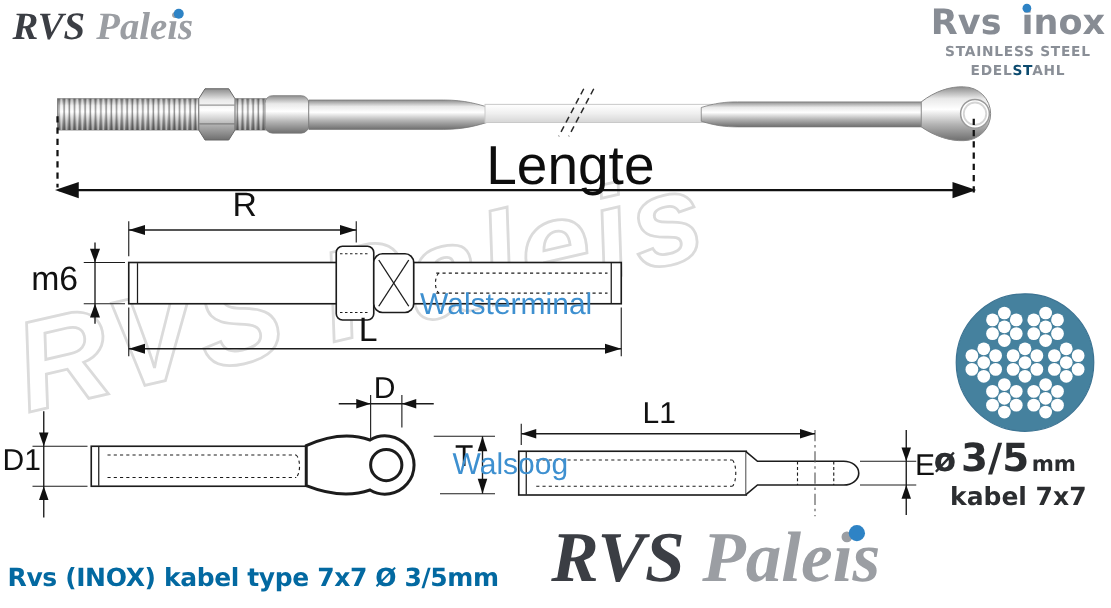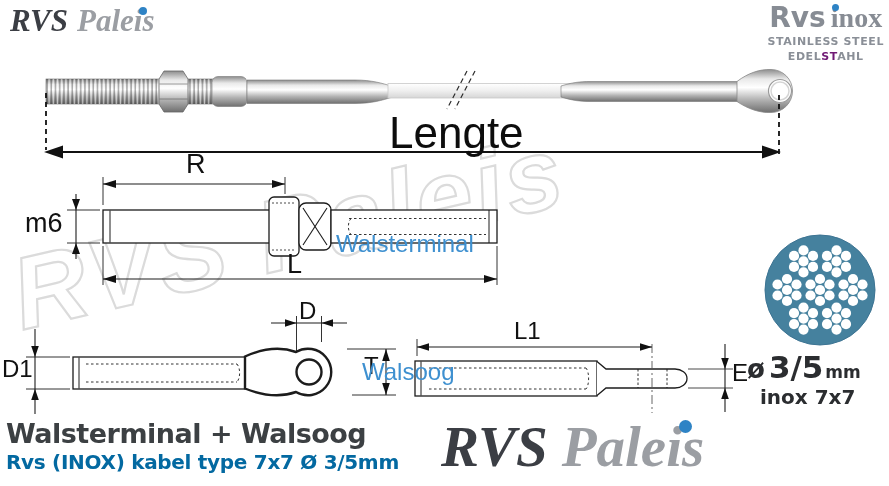--- a/index.html
+++ b/index.html
@@ -20,24 +20,24 @@
   .bdot{position:absolute;border-radius:50%;background:var(--dot);}
   #logo-small{left:10px;top:5px;font-size:31px;}
   #logo-small .pal{margin-left:9px;}
   #logo-small .bdot{width:8px;height:8px;left:62px;top:2px;}
   #logo-big{left:441px;top:417px;font-size:57px;}
   #logo-big .pal{margin-left:14px;}
   #logo-big .bdot{width:13px;height:13px;left:117px;top:3px;}
   #brand{position:absolute;top:2px;right:5px;text-align:center;
     font-family:"DejaVu Sans",sans-serif;font-weight:bold;color:#8a8f97;}
   #brand .l1{font-size:28px;line-height:32px;color:#878c94;}
-  #brand .inox{position:relative;margin-left:5px;font-family:Liberation Serif, serif;}
+  #brand .inox{position:relative;margin-left:16px;}
   #brand .inox .bdot{width:7px;height:7px;left:1px;top:2px;}
   #brand .l2,#brand .l3{font-size:11px;letter-spacing:0.6px;line-height:15px;}
-  .edel-dark{color:#701a75;}
+  .edel-dark{color:#0c4a6e;}
   #size-spec{left:747px;top:351px;font-family:"DejaVu Sans",sans-serif;font-weight:bold;
     color:#2b2d30;display:flex;align-items:baseline;}
   #size-spec .sym{font-size:26px;}
   #size-spec .val{font-size:31px;margin-left:4px;}
   #size-spec .unit{font-size:17px;margin-left:2px;}
   #type-label{left:760px;top:387px;font-size:20px;font-family:"DejaVu Sans",sans-serif;
     font-weight:bold;color:#2b2d30;}
   #footer-title{left:6px;top:420px;font-family:"DejaVu Sans",sans-serif;font-weight:bold;
     font-size:27px;letter-spacing:-0.5px;color:#3c4043;}
   #footer-sub{left:6px;top:452px;font-family:"DejaVu Sans",sans-serif;font-weight:bold;
@@ -280,23 +280,22 @@
   <div class="t dim-sm blue" style="left:362px;top:311px">Walsoog</div>
 
   <div class="t dim-sm" style="left:514px;top:318px">L1</div>
   <div class="t dim-sm" style="left:732px;top:360px">E</div>
 
   <div class="t" id="size-spec">
     <span class="sym">ø</span>
     <span class="val">3/5</span>
     <span class="unit">mm</span>
   </div>
-  <div class="t" id="type-label">inox 7x7</div>
-
-  <div class="t" id="footer-title">Walsterminal + Walsoog</div>
+  <div class="t" id="type-label">kabel 7x7</div>
+
   <div class="t" id="footer-sub">Rvs (INOX) kabel type 7x7 Ø 3/5mm</div>
 
   <div class="t logo" id="logo-big">
     <span class="rvs">RVS</span>
     <span class="pal"><span>Paleis</span><span class="bdot"></span></span>
   </div>
 
 </div>
 
 </body></html>

